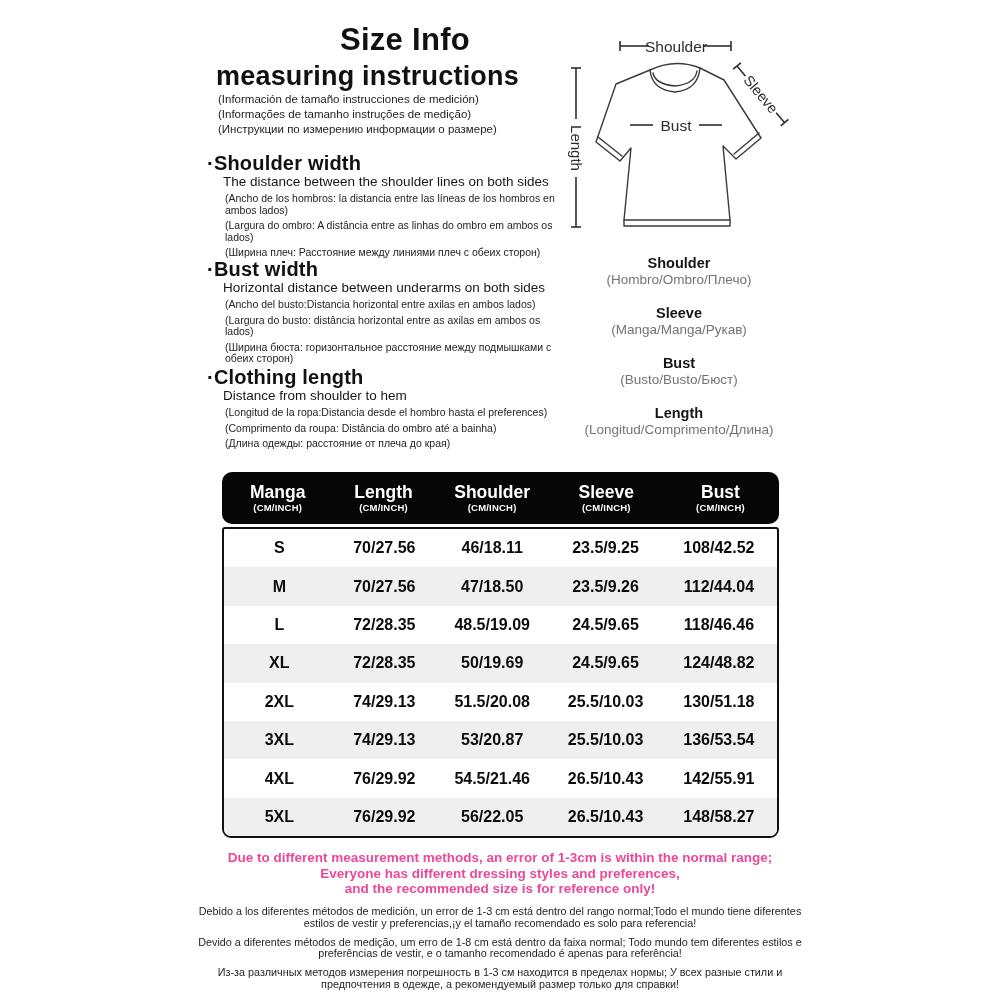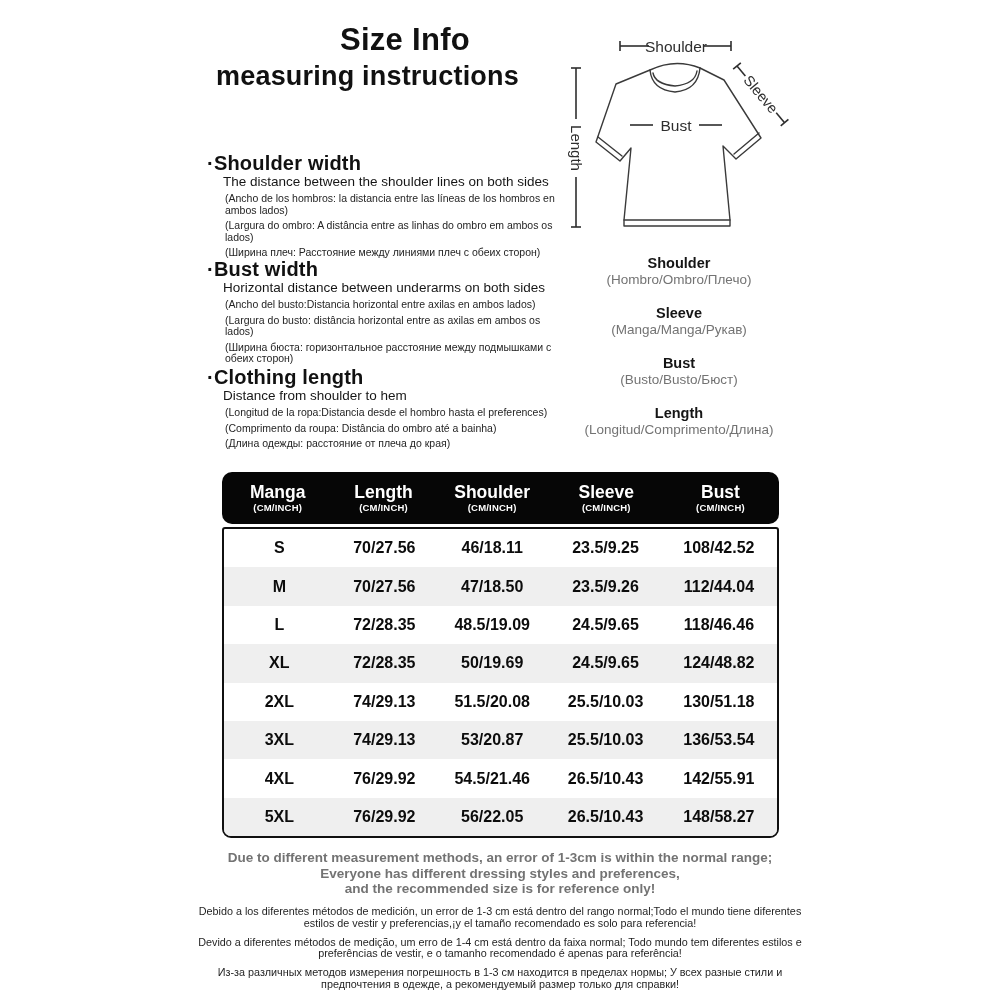--- a/index.html
+++ b/index.html
@@ -36,32 +36,37 @@
     grid-template-columns:20% 18% 21% 20% 21%;height:52px;align-items:center;text-align:center;}
   .th .lbl{font-size:17.5px;font-weight:bold;line-height:19px;}
   .th .unit{font-size:9.5px;font-weight:bold;letter-spacing:.2px;}
   .tbody{margin-top:3px;border:2.5px solid #101010;border-radius:3px 3px 9px 9px;overflow:hidden;background:#fff;}
   .tr{display:grid;grid-template-columns:20% 18% 21% 20% 21%;height:38.4px;align-items:center;
     text-align:center;font-size:16px;font-weight:bold;color:#0c0c0c;}
   .tr:nth-child(even){background:#efefef;}
 
   
   .notice{position:absolute;left:0;top:850px;width:1000px;text-align:center;
-    font-size:13.5px;font-weight:bold;line-height:15.5px;color:#737373;}
+    font-size:13.5px;font-weight:bold;line-height:15.5px;color:#ec4899;}
   .notice-trans{position:absolute;left:183px;top:906px;width:634px;text-align:center;
     font-size:10.8px;line-height:11.8px;color:#1f1f1f;font-weight:500;}
   .notice-trans p{margin:0 0 7px 0;}
 </style>
 </head>
 <body>
 
 <div class="canvas">
 
   <div class="page-title">Size Info</div>
   <div class="page-subtitle">measuring instructions</div>
+  <div class="subtitle-trans">
+    <div>(Información de tamaño instrucciones de medición)</div>
+    <div>(Informações de tamanho instruções de medição)</div>
+    <div>(Инструкции по измерению информации о размере)</div>
+  </div>
 
   <div class="section sec-0">
     <h3 class="sec-title"><span>·</span><span>Shoulder width</span></h3>
     <p class="sec-desc">The distance between the shoulder lines on both sides</p>
     <p class="sec-trans">(Ancho de los hombros: la distancia entre las líneas de los hombros en ambos lados)</p>
     <p class="sec-trans">(Largura do ombro: A distância entre as linhas do ombro em ambos os lados)</p>
     <p class="sec-trans">(Ширина плеч: Расстояние между линиями плеч с обеих сторон)</p>
   </div>
 
   <div class="section sec-1">
@@ -238,17 +243,17 @@
     </div>
   </div>
 
   <div class="notice">
     <div>Due to different measurement methods, an error of 1-3cm is within the normal range;</div>
     <div>Everyone has different dressing styles and preferences,</div>
     <div>and the recommended size is for reference only!</div>
   </div>
   <div class="notice-trans">
     <p>Debido a los diferentes métodos de medición, un error de 1-3 cm está dentro del rango normal;Todo el mundo tiene diferentes estilos de vestir y preferencias,¡y el tamaño recomendado es solo para referencia!</p>
-    <p>Devido a diferentes métodos de medição, um erro de 1-4 cm está dentro da faixa normal; Todo mundo tem diferentes estilos e preferências de vestir, e o tamanho recomendado é apenas para referência!</p>
+    <p>Devido a diferentes métodos de medição, um erro de 1-8 cm está dentro da faixa normal; Todo mundo tem diferentes estilos e preferências de vestir, e o tamanho recomendado é apenas para referência!</p>
     <p>Из-за различных методов измерения погрешность в 1-3 см находится в пределах нормы; У всех разные стили и предпочтения в одежде, а рекомендуемый размер только для справки!</p>
   </div>
 
 </div>
 
 </body></html>

